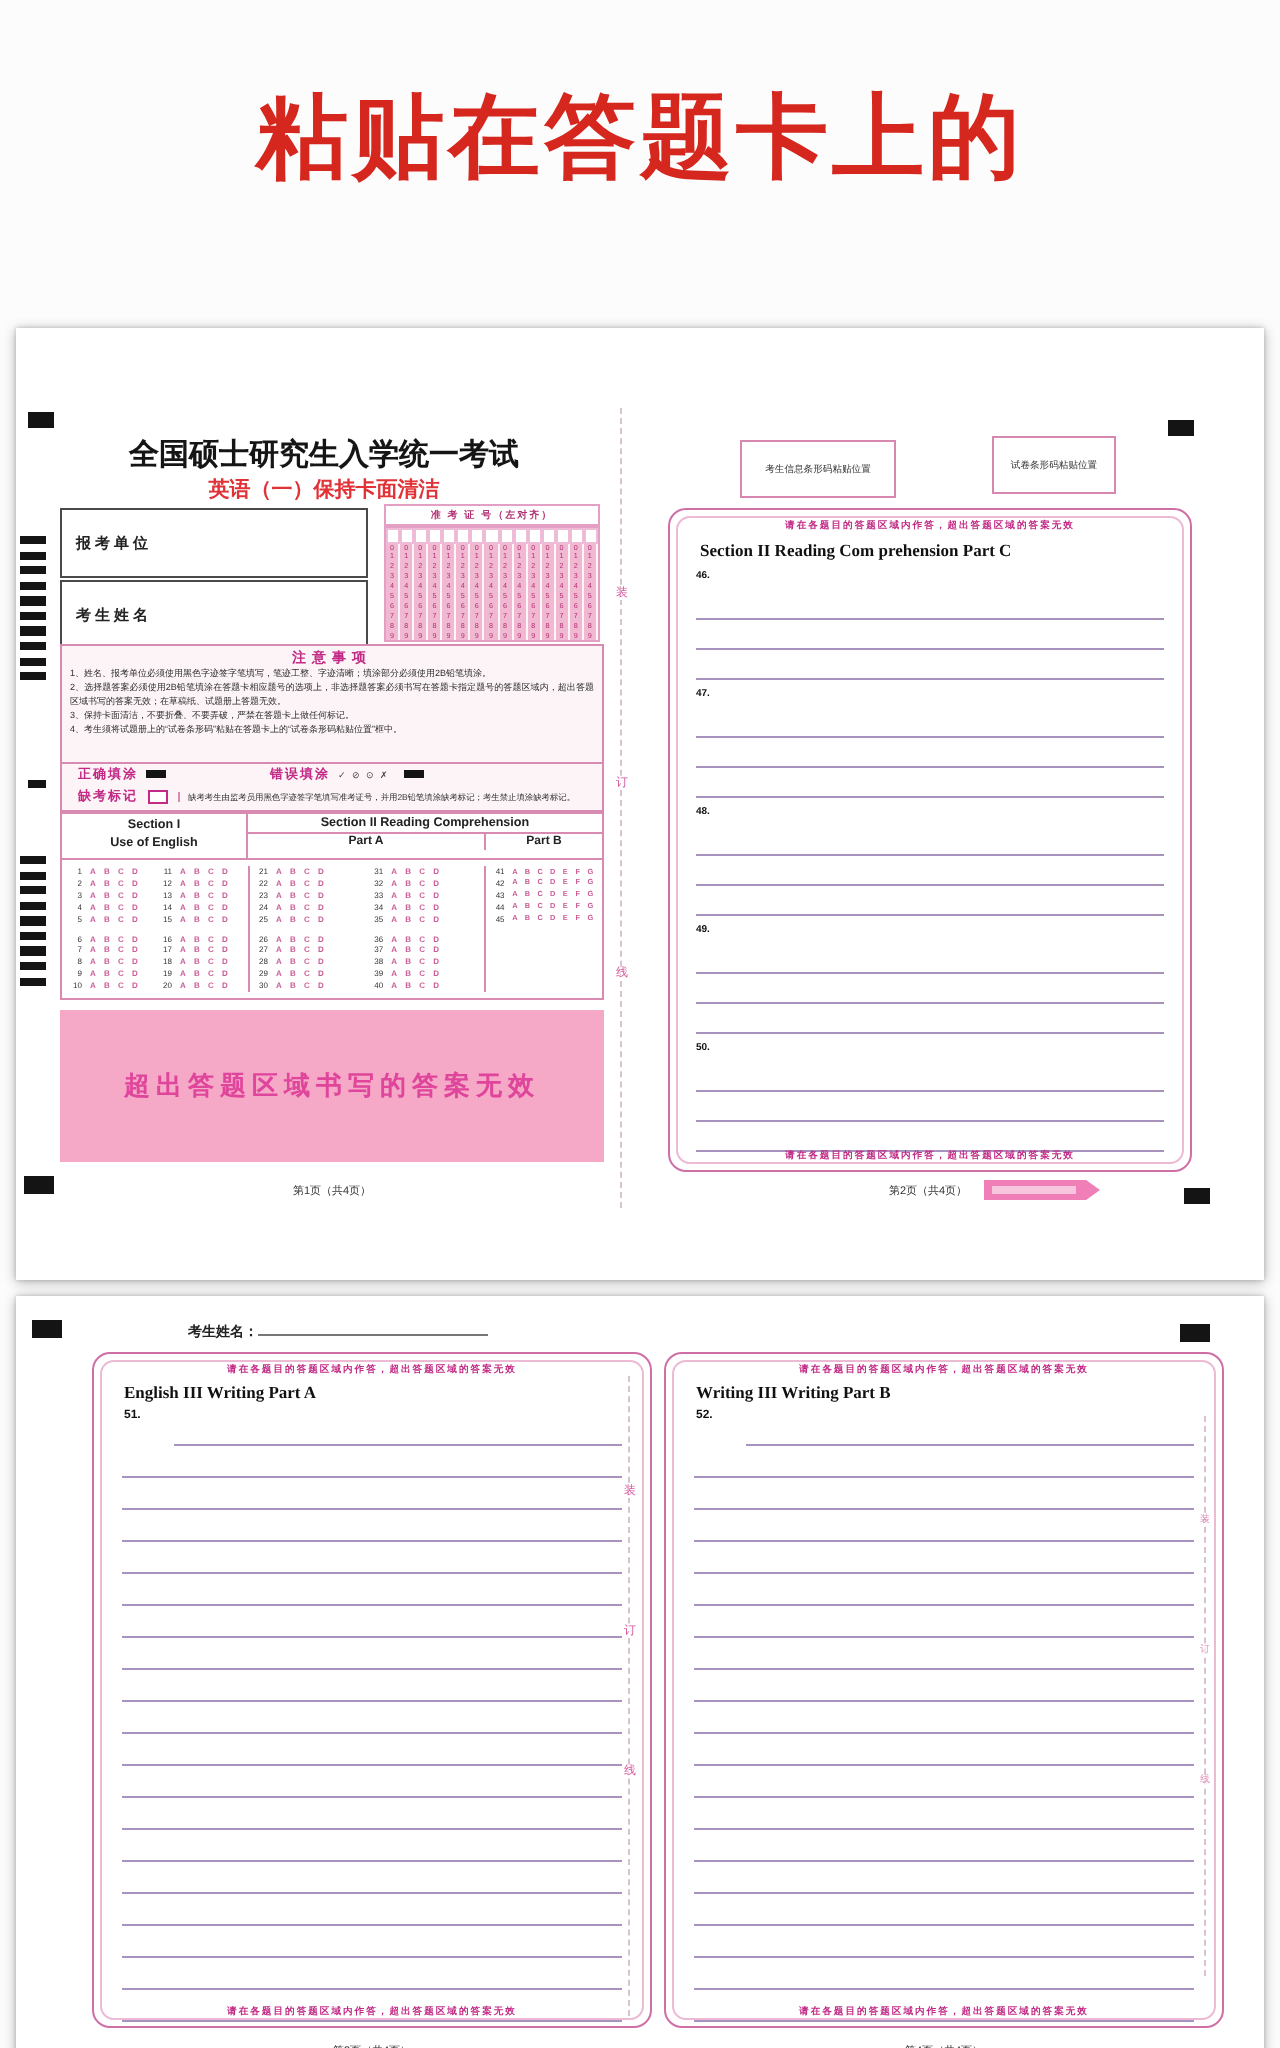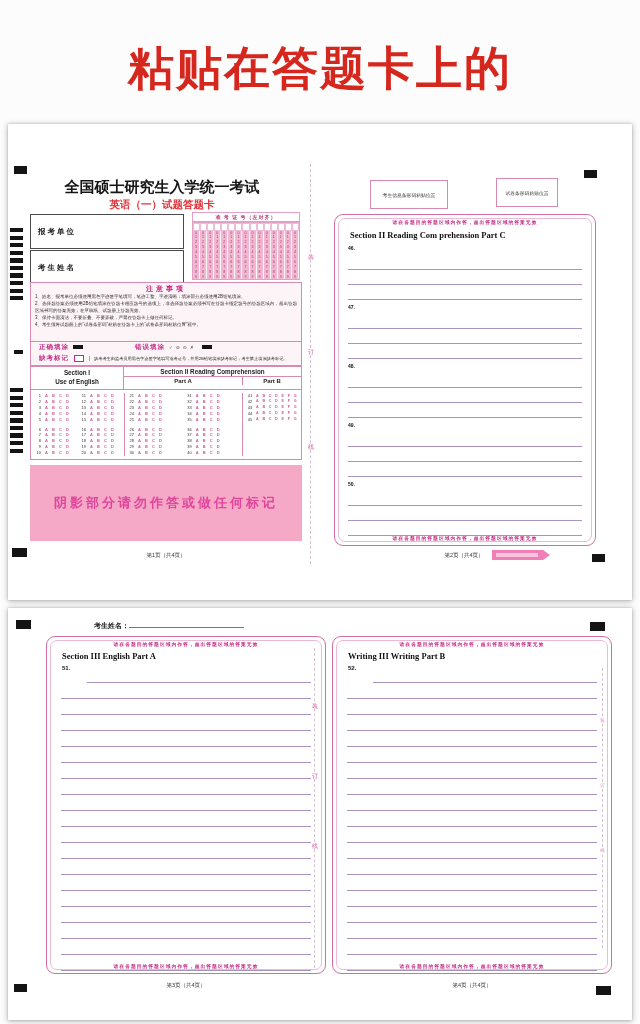--- a/index.html
+++ b/index.html
@@ -4,21 +4,21 @@
 <style>
   html,body{margin:0;padding:0;}
   body{width:640px;height:1024px;position:relative;background:#fdfcfc;
        font-family:"Liberation Sans",sans-serif;overflow:hidden;}
   .serif{font-family:"Liberation Serif",serif;}
   
   .main-title{position:absolute;top:38px;left:0;width:640px;text-align:center;
     font-size:46px;font-weight:800;color:#d5271d;letter-spacing:2px;margin:0;}
   
   .card{position:absolute;left:8px;width:624px;background:#fff;
-        box-shadow:0 1px 6px rgba(0,0,0,.30),0 0 2px rgba(0,0,0,.18);}
+        box-shadow:0 1px 6px rgba(0,0,0,.30),0 0 2px rgba(0,0,0,.18);margin-top:40px;}
   #card1{top:124px;height:476px;}
   #card2{top:608px;height:412px;}
   .sq{position:absolute;background:#141414;}
   
   .bar-stack{position:absolute;left:2px;width:13px;}
   .bar{height:4.2px;background:#141414;margin-bottom:3.4px;}
   
   .exam-title{position:absolute;top:54px;left:8px;width:292px;text-align:center;
     font-size:15px;font-weight:800;color:#151515;}
   .card-title{position:absolute;top:74px;left:8px;width:292px;text-align:center;
@@ -141,21 +141,21 @@
       <div class="bar"></div>
       <div class="bar"></div>
       <div class="bar"></div>
       <div class="bar"></div>
       <div class="bar"></div>
       <div class="bar"></div>
     </div>
   <div class="sq" style="left:6px;top:226px;width:9px;height:4px;"></div>
 
   <div class="exam-title">全国硕士研究生入学统一考试</div>
-  <div class="card-title">英语（一）试题答题卡</div>
+  <div class="card-title">英语（一）保持卡面清洁</div>
 
   <div class="field" style="top:90px;">
     <span class="flabel">报考单位</span>
   </div>
   <div class="field" style="top:126px;">
     <span class="flabel">考生姓名</span>
   </div>
 
   <div class="ticket">
     <div class="thead">准 考 证 号（左对齐）</div>
@@ -729,21 +729,21 @@
             <span class="qopt">D</span>
             <span class="qopt">E</span>
             <span class="qopt">F</span>
             <span class="qopt">G</span>
           </div>
         </div>
     </div>
   </div>
 
   <div class="shaded">
-    <span class="shaded-text">阴影部分请勿作答或做任何标记</span>
+    <span class="shaded-text">超出答题区域书写的答案无效</span>
   </div>
   <div class="footer" style="left:8px;top:428px;">第1页（共4页）</div>
 
   <div class="gutter" id="gutter1" style="left:302px;top:40px;height:400px;">
       <span class="gch" style="top: 90px;">装</span>
       <span class="gch" style="top: 185px;">订</span>
       <span class="gch" style="top: 280px;">线</span>
     </div>
 
   <div class="bc-box" style="left:362px;top:56px;width:76px;height:27px;">
@@ -801,21 +801,21 @@
   <div class="sq" style="left:6px;top:376px;width:13px;height:8px;"></div>
   <div class="sq" style="left:588px;top:378px;width:15px;height:9px;"></div>
 
   <div class="name-row">
     <span>考生姓名：</span><span class="nline"></span>
   </div>
 
   <div class="rbox" style="left:38px;top:28px;width:278px;height:336px;">
     <div class="inner"></div>
     <div class="banner top">请在各题目的答题区域内作答，超出答题区域的答案无效</div>
-    <div class="w-head serif">Section III English Part A</div>
+    <div class="w-head serif">English III Writing Part A</div>
     <div class="w-num">51.</div>
     <div class="wlines" id="wl3">
         <div class="wline first"></div>
         <div class="wline"></div>
         <div class="wline"></div>
         <div class="wline"></div>
         <div class="wline"></div>
         <div class="wline"></div>
         <div class="wline"></div>
         <div class="wline"></div>

